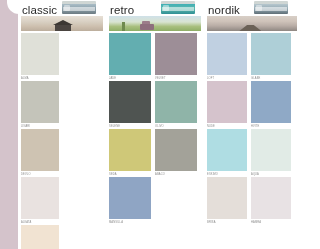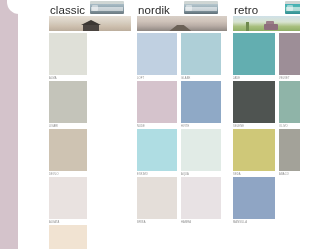--- a/index.html
+++ b/index.html
@@ -14,21 +14,21 @@
   
   .side-strip{
     position:absolute;left:0;top:0;width:18px;height:249px;
     background:#d4c3cb;
   }
   .side-strip .notch{
     position:absolute;right:-1px;top:0;width:12px;height:14px;
     background:#ffffff;border-bottom-left-radius:12px;
   }
 
-  .content{position:absolute;left:18px;top:0;right:0;bottom:0;padding-left:28px;}
+  .content{position:absolute;left:18px;top:0;right:0;bottom:0;}
 
   
   .collections{display:flex;width:282px;height:249px;}
   .collection{position:relative;}
   .col-classic{width:88px;}
   .col-nordik{width:96px;}
   .col-retro{width:98px;}
 
   
   .head{position:relative;height:15px;padding-left:4px;}
@@ -122,20 +122,70 @@
             <div class="cell" style="width: 38px; margin-right: 4px;">
               <span class="sw" style="width: 38px; height: 42px; background: rgb(233, 226, 224);"></span>
               <span class="nm">ALKATA</span>
             </div>
             <div class="cell" style="width: 38px; margin-right: 4px;">
               <span class="sw" style="width: 38px; height: 42px; background: rgb(241, 227, 210);"></span>
             </div>
           </div>
       </div>
 
+      <div class="collection col-retro">
+        <div class="head">
+          <span class="coll-title">retro</span>
+          <span class="tin tin-retro">
+            <span class="lid"></span>
+              <span class="body"></span>
+              <span class="band"></span>
+              <span class="shine"></span>
+          </span>
+        </div>
+        <div class="banner bn-retro">
+          <span class="bn-obj tree"></span>
+          <span class="bn-obj van"></span>
+        </div>
+        <div class="grid">
+            <div class="cell" style="width: 42px; margin-right: 4px;">
+              <span class="sw" style="width: 42px; height: 42px; background: rgb(99, 174, 176);"></span>
+              <span class="nm">JADE</span>
+            </div>
+            <div class="cell" style="width: 42px; margin-right: 4px;">
+              <span class="sw" style="width: 42px; height: 42px; background: rgb(157, 142, 151);"></span>
+              <span class="nm">VELVET</span>
+            </div>
+            <div class="cell" style="width: 42px; margin-right: 4px;">
+              <span class="sw" style="width: 42px; height: 42px; background: rgb(79, 84, 81);"></span>
+              <span class="nm">SELENE</span>
+            </div>
+            <div class="cell" style="width: 42px; margin-right: 4px;">
+              <span class="sw" style="width: 42px; height: 42px; background: rgb(143, 180, 168);"></span>
+              <span class="nm">OLIVO</span>
+            </div>
+            <div class="cell" style="width: 42px; margin-right: 4px;">
+              <span class="sw" style="width: 42px; height: 42px; background: rgb(207, 200, 120);"></span>
+              <span class="nm">SEDA</span>
+            </div>
+            <div class="cell" style="width: 42px; margin-right: 4px;">
+              <span class="sw" style="width: 42px; height: 42px; background: rgb(163, 162, 153);"></span>
+              <span class="nm">ABACO</span>
+            </div>
+            <div class="cell" style="width: 42px; margin-right: 4px;">
+              <span class="sw" style="width: 42px; height: 42px; background: rgb(143, 165, 196);"></span>
+              <span class="nm">MANSILLA</span>
+            </div>
+            <div class="cell" style="width: 42px; margin-right: 4px;">
+              <span class="sw sw-empty" style="width: 42px; height: 42px;"></span>
+              <span class="nm"></span>
+            </div>
+          </div>
+      </div>
+
       <div class="collection col-nordik">
         <div class="head">
           <span class="coll-title">nordik</span>
           <span class="tin tin-nordik">
             <span class="lid"></span>
               <span class="body"></span>
               <span class="band"></span>
               <span class="shine"></span>
           </span>
         </div>
@@ -171,65 +221,15 @@
               <span class="sw" style="width: 40px; height: 42px; background: rgb(228, 222, 217);"></span>
               <span class="nm">BRISA</span>
             </div>
             <div class="cell" style="width: 40px; margin-right: 4px;">
               <span class="sw" style="width: 40px; height: 42px; background: rgb(232, 226, 228);"></span>
               <span class="nm">HAMRA</span>
             </div>
           </div>
       </div>
 
-      <div class="collection col-retro">
-        <div class="head">
-          <span class="coll-title">retro</span>
-          <span class="tin tin-retro">
-            <span class="lid"></span>
-              <span class="body"></span>
-              <span class="band"></span>
-              <span class="shine"></span>
-          </span>
-        </div>
-        <div class="banner bn-retro">
-          <span class="bn-obj tree"></span>
-          <span class="bn-obj van"></span>
-        </div>
-        <div class="grid">
-            <div class="cell" style="width: 42px; margin-right: 4px;">
-              <span class="sw" style="width: 42px; height: 42px; background: rgb(99, 174, 176);"></span>
-              <span class="nm">JADE</span>
-            </div>
-            <div class="cell" style="width: 42px; margin-right: 4px;">
-              <span class="sw" style="width: 42px; height: 42px; background: rgb(157, 142, 151);"></span>
-              <span class="nm">VELVET</span>
-            </div>
-            <div class="cell" style="width: 42px; margin-right: 4px;">
-              <span class="sw" style="width: 42px; height: 42px; background: rgb(79, 84, 81);"></span>
-              <span class="nm">SELENE</span>
-            </div>
-            <div class="cell" style="width: 42px; margin-right: 4px;">
-              <span class="sw" style="width: 42px; height: 42px; background: rgb(143, 180, 168);"></span>
-              <span class="nm">OLIVO</span>
-            </div>
-            <div class="cell" style="width: 42px; margin-right: 4px;">
-              <span class="sw" style="width: 42px; height: 42px; background: rgb(207, 200, 120);"></span>
-              <span class="nm">SEDA</span>
-            </div>
-            <div class="cell" style="width: 42px; margin-right: 4px;">
-              <span class="sw" style="width: 42px; height: 42px; background: rgb(163, 162, 153);"></span>
-              <span class="nm">ABACO</span>
-            </div>
-            <div class="cell" style="width: 42px; margin-right: 4px;">
-              <span class="sw" style="width: 42px; height: 42px; background: rgb(143, 165, 196);"></span>
-              <span class="nm">MANSILLA</span>
-            </div>
-            <div class="cell" style="width: 42px; margin-right: 4px;">
-              <span class="sw sw-empty" style="width: 42px; height: 42px;"></span>
-              <span class="nm"></span>
-            </div>
-          </div>
-      </div>
-
     </div>
   </div>
 </div>
 
 </body></html>

